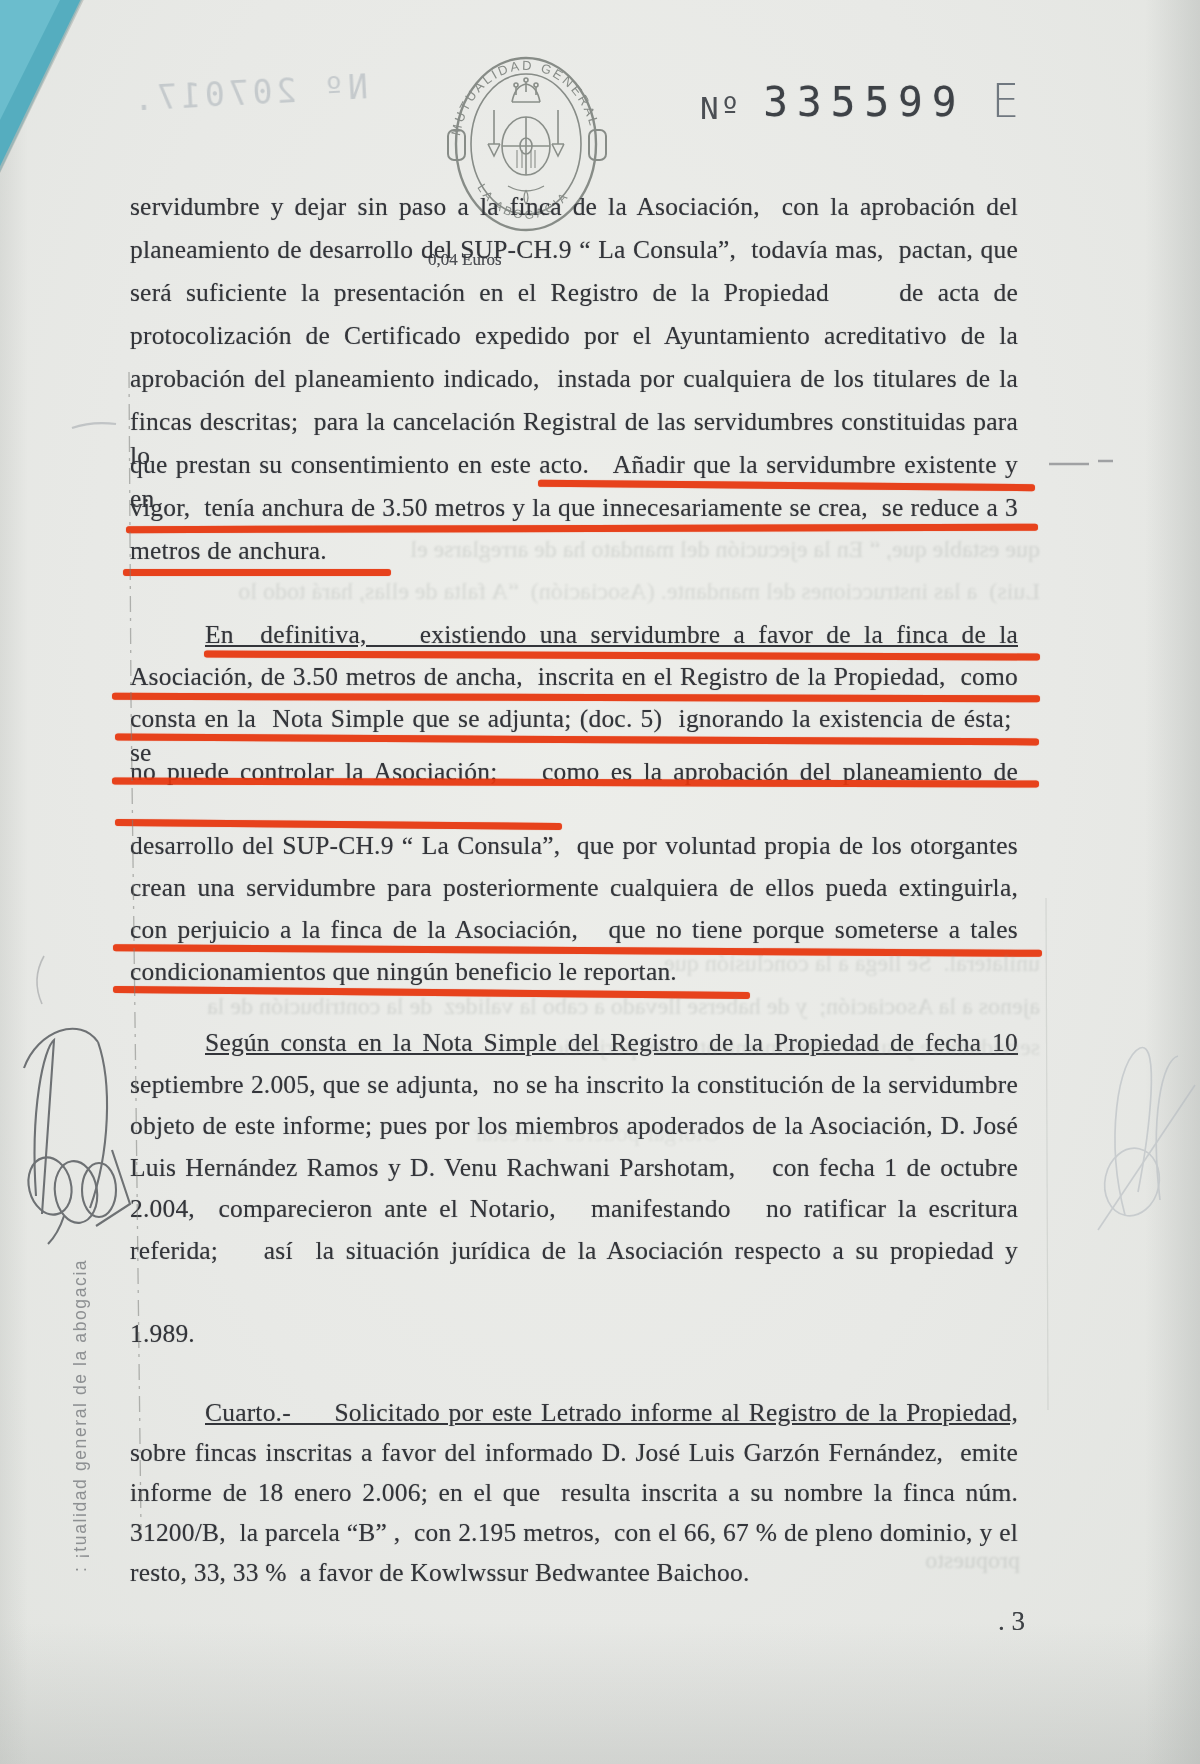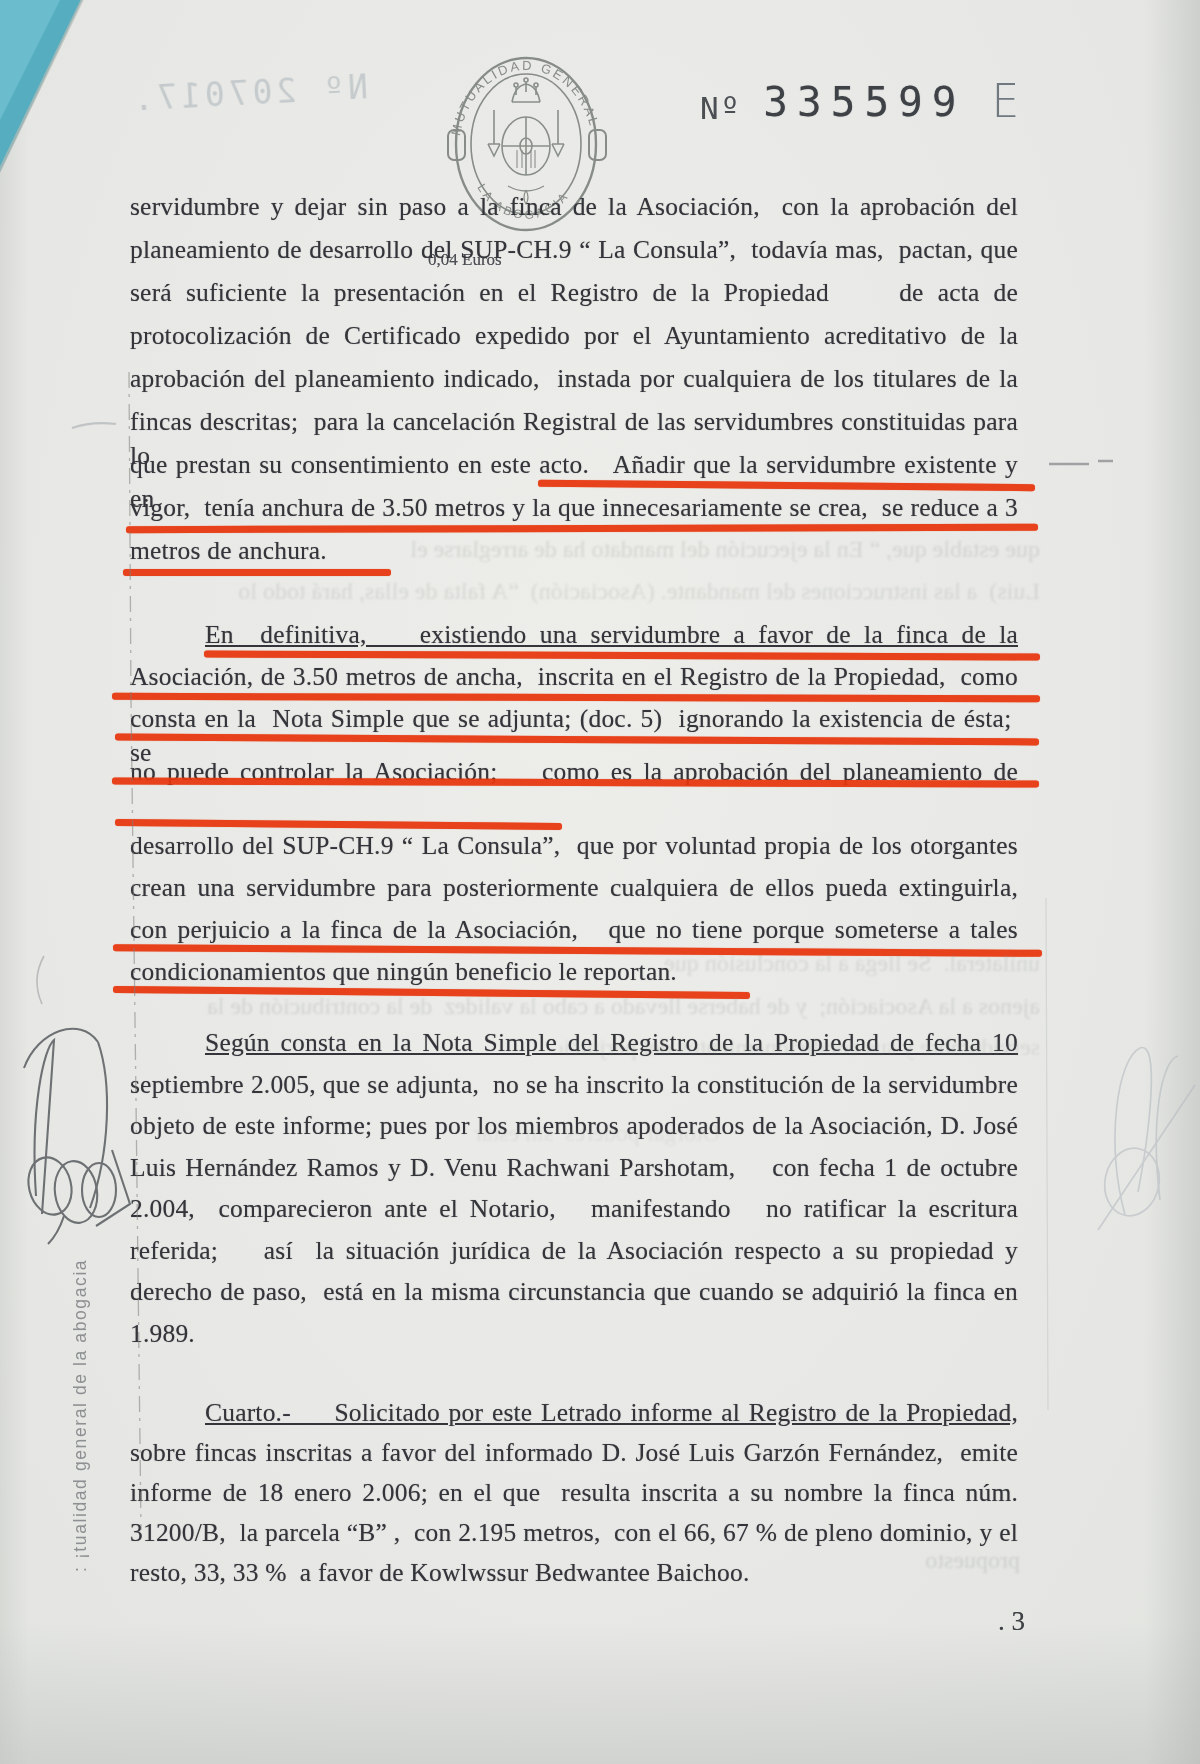--- a/index.html
+++ b/index.html
@@ -114,21 +114,20 @@
   <div class="line" style="top:871px">crean una servidumbre para posteriormente cualquiera de ellos pueda extinguirla,</div>
   <div class="line" style="top:913px">con perjuicio a la finca de la Asociación,&nbsp;&nbsp; que no tiene porque someterse a tales</div>
   <div class="line short" style="top:955px">condicionamientos que ningún beneficio le reportan.</div>
 
   <div class="line indent" style="top:1026px">Según consta en la Nota Simple del Registro de la Propiedad de fecha 10</div>
   <div class="line" style="top:1068px">septiembre 2.005, que se adjunta,&nbsp; no se ha inscrito la constitución de la servidumbre</div>
   <div class="line" style="top:1109px">objeto de este informe; pues por los miembros apoderados de la Asociación, D. José</div>
   <div class="line" style="top:1151px">Luis Hernández Ramos y D. Venu Rachwani Parshotam,&nbsp;&nbsp;&nbsp; con fecha 1 de octubre</div>
   <div class="line" style="top:1192px">2.004,&nbsp; comparecieron ante el Notario,&nbsp;&nbsp; manifestando&nbsp;&nbsp; no ratificar la escritura</div>
   <div class="line" style="top:1234px">referida;&nbsp;&nbsp;&nbsp; así&nbsp; la situación jurídica de la Asociación respecto a su propiedad y</div>
-  <div class="line" style="top:1275px">derecho de paso,&nbsp; está en la misma circunstancia que cuando se adquirió la finca en</div>
   <div class="line short" style="top:1317px">1.989.</div>
 
   <div class="line indent" style="top:1396px">Cuarto.-&nbsp;&nbsp;&nbsp;&nbsp; Solicitado por este Letrado informe al Registro de la Propiedad,</div>
   <div class="line" style="top:1436px">sobre fincas inscritas a favor del informado D. José Luis Garzón Fernández,&nbsp; emite</div>
   <div class="line" style="top:1476px">informe de 18 enero 2.006; en el que&nbsp; resulta inscrita a su nombre la finca núm.</div>
   <div class="line" style="top:1516px">31200/B,&nbsp; la parcela “B” ,&nbsp; con 2.195 metros,&nbsp; con el 66, 67 % de pleno dominio, y el</div>
   <div class="line short" style="top:1556px">resto, 33, 33 %&nbsp; a favor de Kowlwssur Bedwantee Baichoo.</div>
 
   <div class="redline" style="left:538px;top:482px;width:497px;transform:rotate(.5deg)"></div>
   <div class="redline" style="left:126px;top:525px;width:912px;transform:rotate(-.15deg)"></div>

